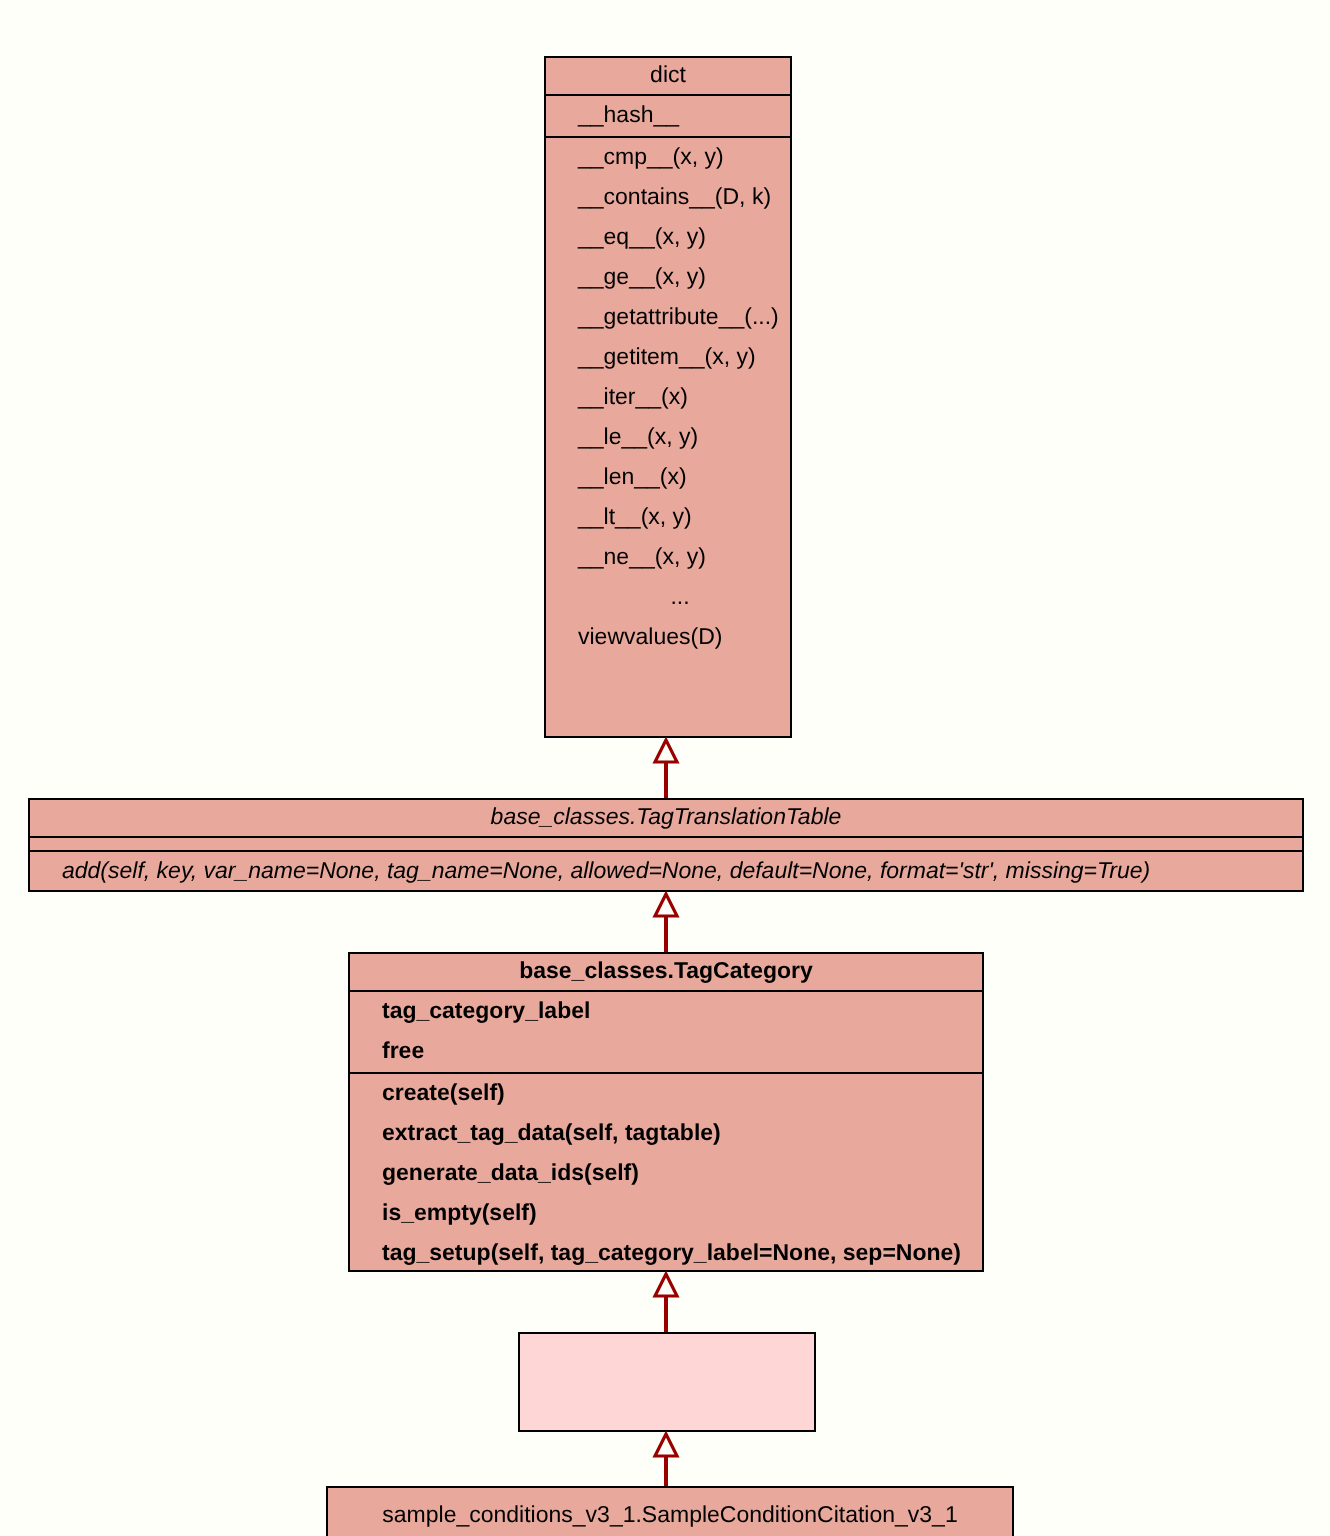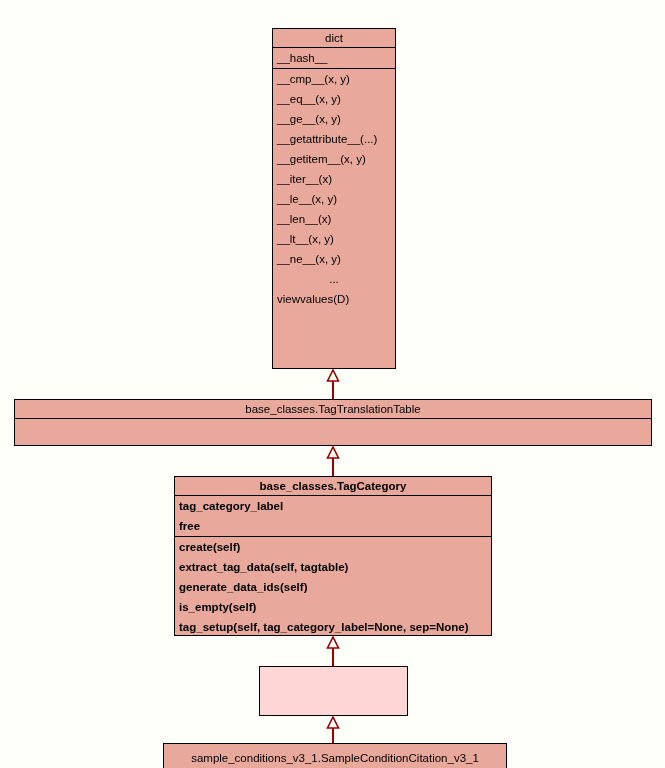--- a/index.html
+++ b/index.html
@@ -16,21 +16,21 @@
     background:var(--box-fill,#e8a89b);
     font-size:11.5px;
   }
   .classbox.highlight{background:var(--highlight-fill,#ffd5d5);}
   .classbox .title{
     text-align:center;height:18px;line-height:18px;
     border-bottom:1px solid var(--border,#000);
     white-space:nowrap;overflow:hidden;
   }
   .classbox.single .title{border-bottom:none;height:28px;line-height:28px;text-align:center;}
-  .sect{border-bottom:1px solid var(--border,#000);}
+  .sect{border-bottom:1px solid var(--border,#000);padding-left:12px;}
   .sect:last-child{border-bottom:none;}
   .sect.empty{height:6px;}
   .row{height:20px;line-height:20px;padding:0 4px;white-space:nowrap;overflow:hidden;}
   .row.center{text-align:center;}
   .dicttitle{height:19px;line-height:19px;}
   .arrow{position:absolute;width:14px;overflow:visible;}
   .arrow line{stroke:var(--arrow,#990000);stroke-width:2;}
   .arrow polygon{fill:var(--bg,#fdfff8);stroke:var(--arrow,#990000);stroke-width:1.6;}
 </style>
 </head>
@@ -38,42 +38,46 @@
 
 <div id="canvas">
 
   <div class="classbox" style="left:272px;top:12px;width:124px;height:341px;">
     <div class="title dicttitle">dict</div>
     <div class="sect">
       <div class="row">__hash__</div>
     </div>
     <div class="sect">
       <div class="row">__cmp__(x, y)</div>
+      <div class="row">__contains__(D, k)</div>
       <div class="row">__eq__(x, y)</div>
       <div class="row">__ge__(x, y)</div>
       <div class="row">__getattribute__(...)</div>
       <div class="row">__getitem__(x, y)</div>
       <div class="row">__iter__(x)</div>
       <div class="row">__le__(x, y)</div>
       <div class="row">__len__(x)</div>
       <div class="row">__lt__(x, y)</div>
       <div class="row">__ne__(x, y)</div>
       <div class="row center">...</div>
       <div class="row">viewvalues(D)</div>
     </div>
   </div>
 
   <svg class="arrow" style="left:326px;top:353px;" width="14" height="30">
     <line x1="7" y1="12" x2="7" y2="30"></line>
     <polygon points="7,1 1.5,12 12.5,12"></polygon>
   </svg>
 
-  <div class="classbox" style="left:14px;top:383px;width:638px;height:47px;">
+  <div class="classbox" style="left:14px;top:383px;width:638px;height:47px;font-style:italic;">
     <div class="title">base_classes.TagTranslationTable</div>
     <div class="sect empty"></div>
+    <div class="sect">
+      <div class="row">add(self, key, var_name=None, tag_name=None, allowed=None, default=None, format='str', missing=True)</div>
+    </div>
   </div>
 
   <svg class="arrow" style="left:326px;top:430px;" width="14" height="30">
     <line x1="7" y1="12" x2="7" y2="30"></line>
     <polygon points="7,1 1.5,12 12.5,12"></polygon>
   </svg>
 
   <div class="classbox" style="left:174px;top:460px;width:318px;height:160px;font-weight:bold;">
     <div class="title">base_classes.TagCategory</div>
     <div class="sect">

